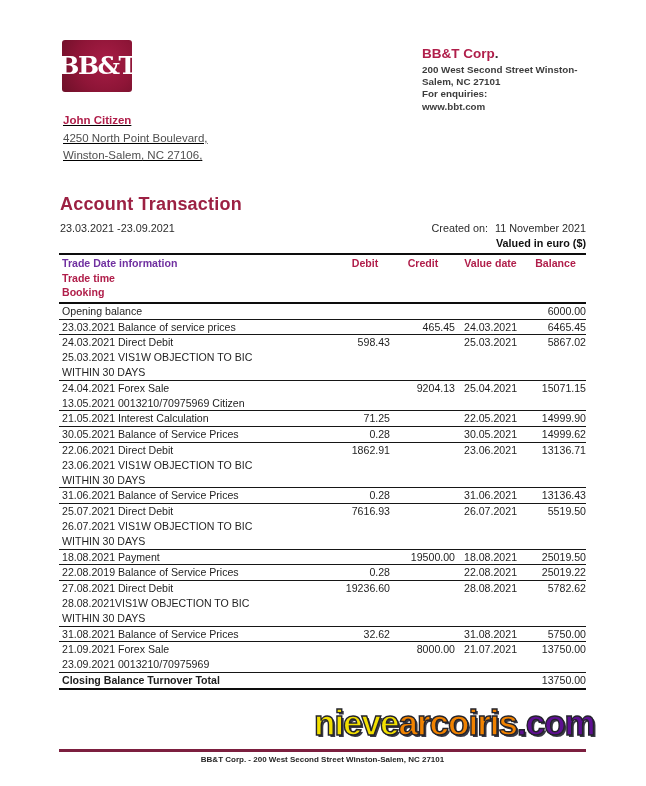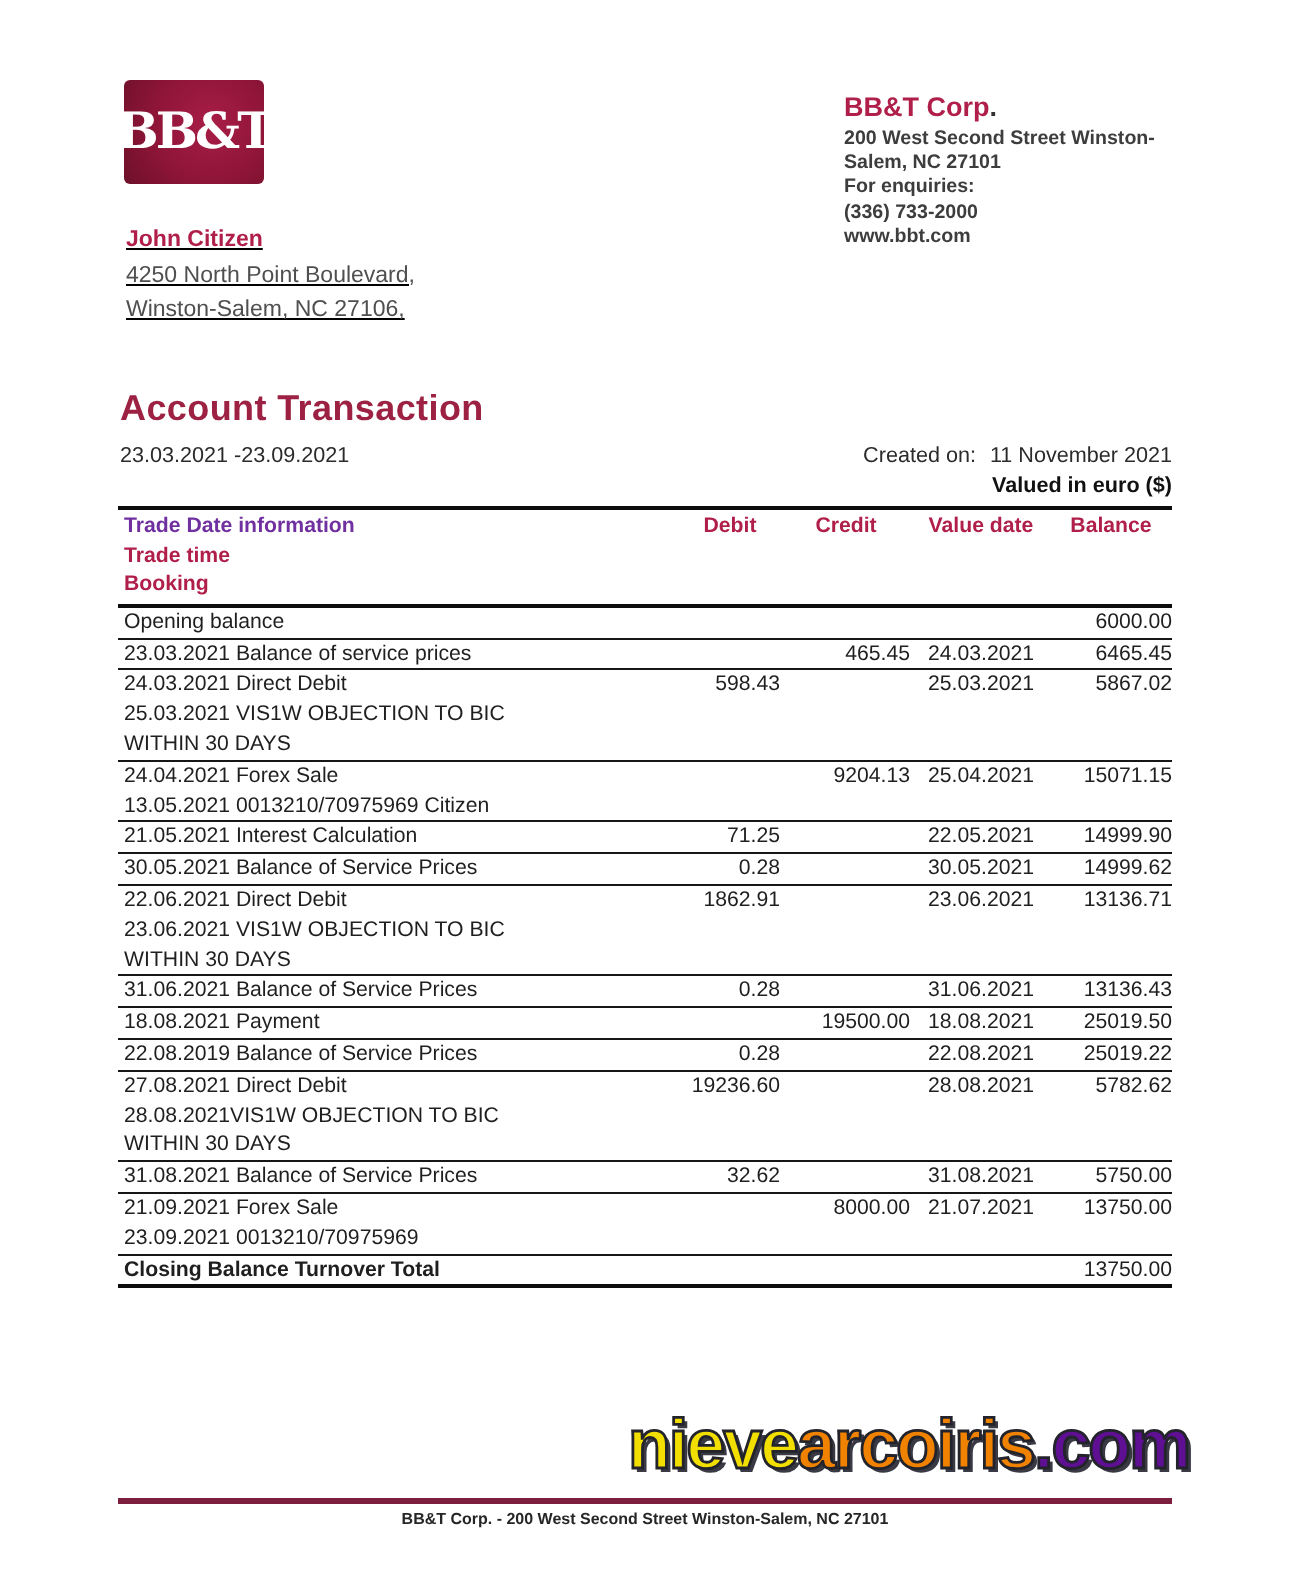--- a/index.html
+++ b/index.html
@@ -113,21 +113,20 @@
     <div class="customer-name">John Citizen</div>
     <div class="customer-line">4250 North Point Boulevard,</div>
     <div class="customer-line">Winston-Salem, NC 27106,</div>
   </div>
 
   <div class="bank">
     <div class="bank-name"><span>BB&amp;T Corp</span><span class="dot">.</span></div>
     <div class="bank-line">200 West Second Street Winston-</div>
     <div class="bank-line">Salem, NC 27101</div>
     <div class="bank-line">For enquiries:</div>
-    <div class="bank-line">(336) 733-2000</div>
     <div class="bank-line">www.bbt.com</div>
   </div>
 
   <h1 class="title">Account Transaction</h1>
 
   <div class="meta-row">
     <span>23.03.2021 -23.09.2021</span>
     <span class="created"><span class="lbl">Created on:</span><span>11 November 2021</span></span>
   </div>
   <div class="valued">Valued in euro ($)</div>
@@ -226,20 +225,31 @@
           <td>
             <div>31.06.2021 Balance of Service Prices</div>
           </td>
           <td>0.28</td>
           <td></td>
           <td>31.06.2021</td>
           <td>13136.43</td>
         </tr>
         <tr>
           <td>
+            <div>25.07.2021 Direct Debit</div>
+            <div>26.07.2021 VIS1W OBJECTION TO BIC</div>
+            <div>WITHIN 30 DAYS</div>
+          </td>
+          <td>7616.93</td>
+          <td></td>
+          <td>26.07.2021</td>
+          <td>5519.50</td>
+        </tr>
+        <tr>
+          <td>
             <div>18.08.2021 Payment</div>
           </td>
           <td></td>
           <td>19500.00</td>
           <td>18.08.2021</td>
           <td>25019.50</td>
         </tr>
         <tr>
           <td>
             <div>22.08.2019 Balance of Service Prices</div>

